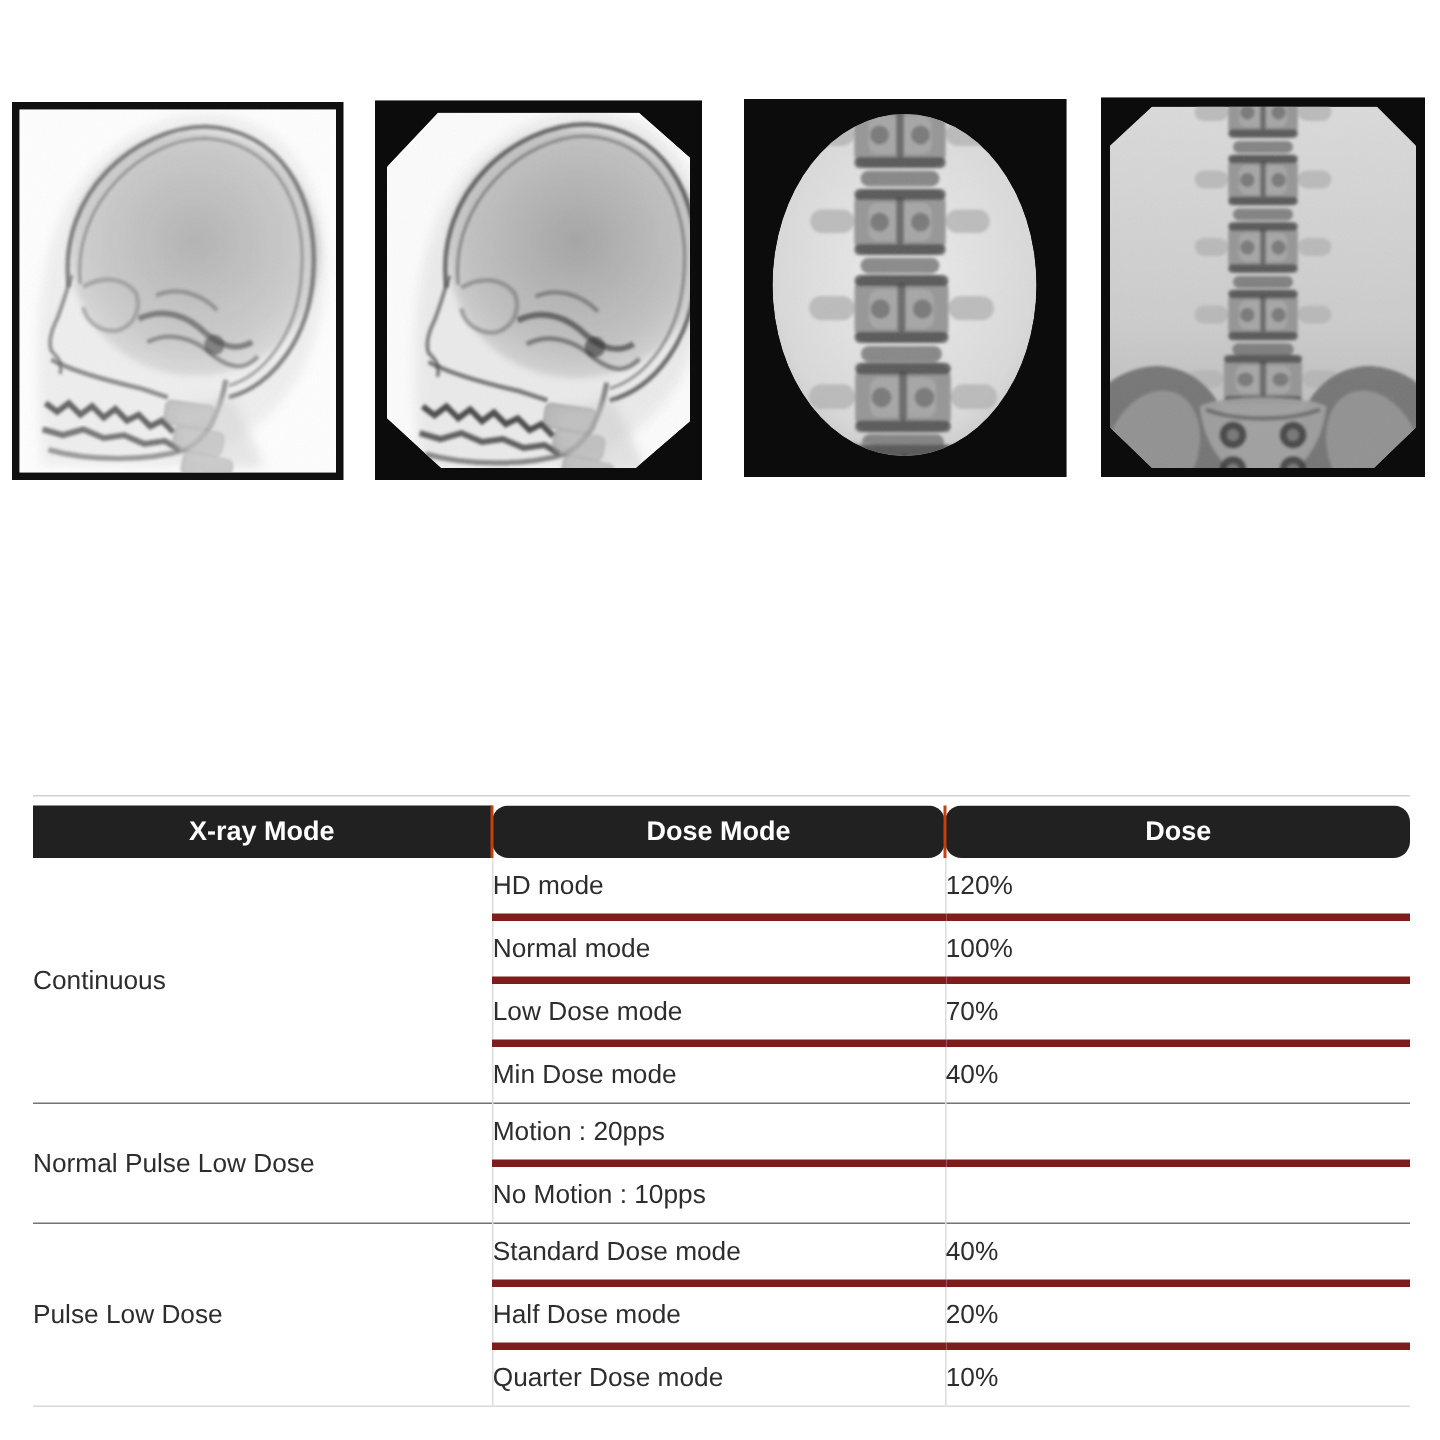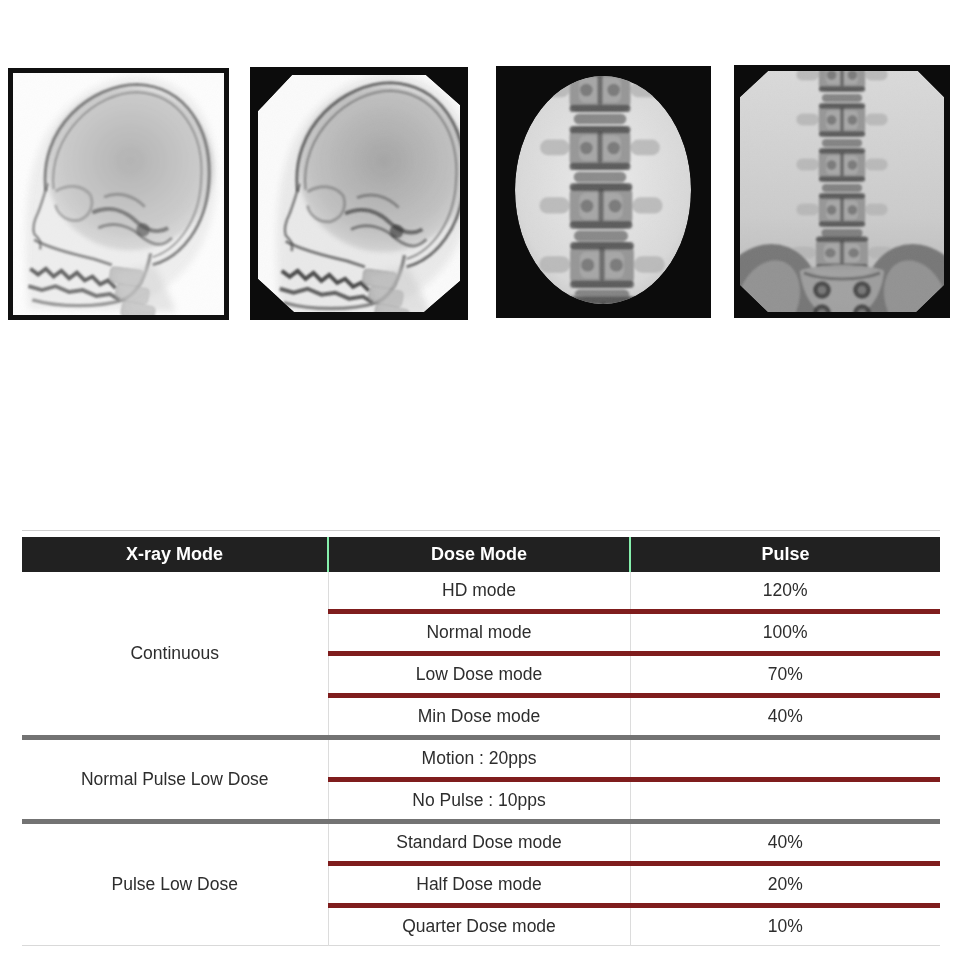--- a/index.html
+++ b/index.html
@@ -12,27 +12,27 @@
   .fig1{left:8px;top:68px;width:221px;height:252px;border:5px solid #101010;background:#ffffff;box-sizing:border-box;}
   .fig2{left:250px;top:67px;width:218px;height:253px;background:#0c0c0c;}
   .fig3{left:496px;top:66px;width:215px;height:252px;background:#0c0c0c;}
   .fig4{left:734px;top:65px;width:216px;height:253px;background:#0c0c0c;}
 
   
   .table-topline{position:absolute;left:22px;top:530px;width:918px;height:1px;background:#cfcfcf;}
   table.dose-table{position:absolute;left:22px;top:537px;width:918px;border-collapse:collapse;table-layout:fixed;
         font-family:"Liberation Sans",sans-serif;border-bottom:1px solid #d9d9d9;}
   .dose-table th{height:35px;font-size:18px;font-weight:bold;text-align:center;vertical-align:middle;padding:0;margin-left:11px;}
-  .dose-table th + th{border-left:2px solid #86efac;}
-  .dose-table td{height:37px;font-size:17.5px;font-weight:normal;text-align:center;vertical-align:middle;padding:0;}
+  .dose-table th + th{border-left:2px solid #c2410c;border-radius:11px;}
+  .dose-table td{height:37px;font-size:17.5px;font-weight:normal;text-align:left;vertical-align:middle;padding:0;}
   .dose-table td.col-mode{border-right:1px solid #dcdcdc;margin-top:16px;}
   .dose-table td.col-dosemode{border-right:1px solid #dcdcdc;}
   .dose-table tbody td{border-top:5px solid #7f1d1d;}
   .dose-table tbody tr.first-row td{border-top:none;}
-  .dose-table tbody tr.group-start td{border-top:5px solid #737373;}
+  .dose-table tbody tr.group-start td{border-top:1px solid #737373;}
 </style>
 </head>
 <body>
 
 <div class="page">
 
   <svg style="position:absolute;width:0;height:0" aria-hidden="true">
     <defs>
       <radialGradient id="boneGrad" cx="50%" cy="45%" r="60%">
         <stop offset="0%" stop-color="#9e9e9e"></stop>
@@ -203,21 +203,21 @@
   <table class="dose-table">
     <colgroup>
         <col style="width:306px">
         <col style="width:302px">
         <col style="width:310px">
       </colgroup>
     <thead>
       <tr style="background:#212121;color:#ffffff;">
         <th>X-ray Mode</th>
         <th>Dose Mode</th>
-        <th>Pulse</th>
+        <th>Dose</th>
       </tr>
     </thead>
     <tbody style="color:#2d2d2d;">
       <tr class="first-row">
         <td class="col-mode" rowspan="4">Continuous</td>
         <td class="col-dosemode">HD mode</td>
         <td>120%</td>
       </tr>
       <tr>
         <td class="col-dosemode">Normal mode</td>
@@ -231,21 +231,21 @@
         <td class="col-dosemode">Min Dose mode</td>
         <td>40%</td>
       </tr>
 
       <tr class="group-start">
         <td class="col-mode" rowspan="2">Normal Pulse Low Dose</td>
         <td class="col-dosemode">Motion : 20pps</td>
         <td></td>
       </tr>
       <tr>
-        <td class="col-dosemode">No Pulse : 10pps</td>
+        <td class="col-dosemode">No Motion : 10pps</td>
         <td></td>
       </tr>
 
       <tr class="group-start">
         <td class="col-mode" rowspan="3">Pulse Low Dose</td>
         <td class="col-dosemode">Standard Dose mode</td>
         <td>40%</td>
       </tr>
       <tr>
         <td class="col-dosemode">Half Dose mode</td>

